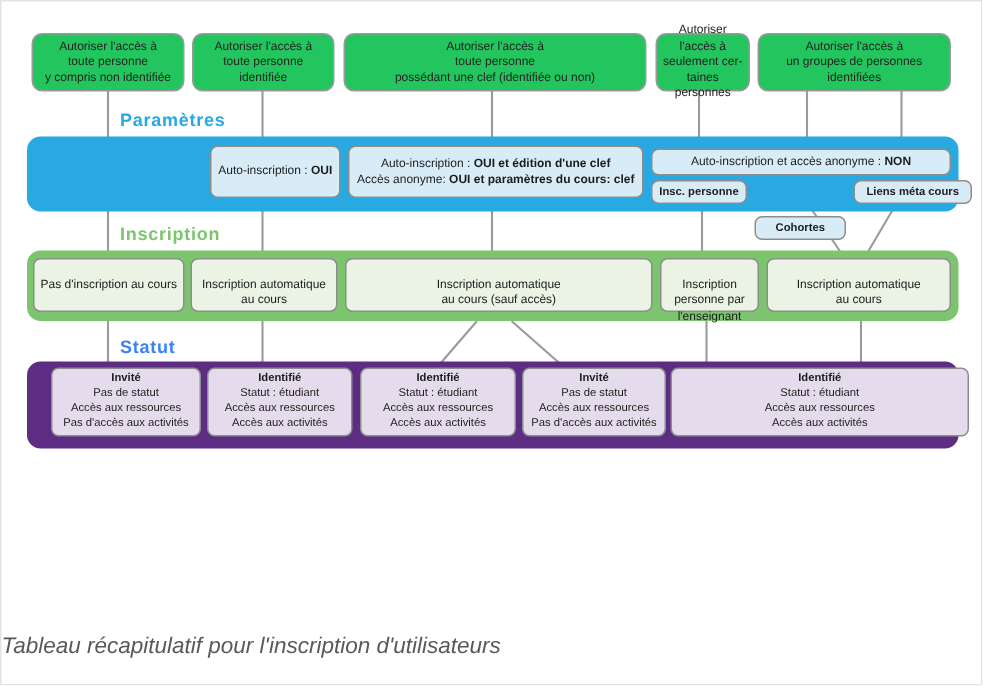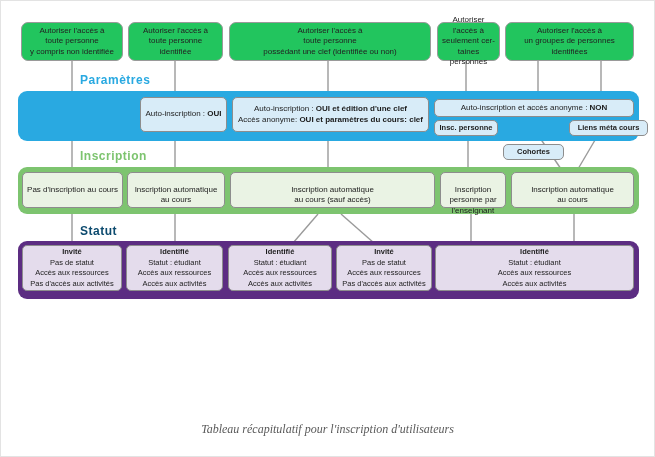--- a/index.html
+++ b/index.html
@@ -20,36 +20,36 @@
   .tb1{left:20px;top:21px;width:102px;height:39px;}
   .tb2{left:127px;top:21px;width:95px;height:39px;}
   .tb3{left:228px;top:21px;width:202px;height:39px;}
   .tb4{left:436px;top:21px;width:63px;height:39px;}
   .tb5{left:504px;top:21px;width:129px;height:39px;}
 
   
   .section-label{position:absolute;left:79px;z-index:2;font-weight:bold;font-size:12px;letter-spacing:.5px;}
   .lbl-param{top:72px;color:var(--blue,#29a9e1);}
   .lbl-inscr{top:148px;color:var(--green,#7dc46f);}
-  .lbl-statut{top:223px;color:#0c4a6e;}
+  .lbl-statut{top:223px;color:#3b82f6;}
 
   
   .band{position:absolute;left:17px;width:621px;z-index:2;border-radius:9px;}
   .band-blue{top:90px;height:50px;background:var(--blue,#29a9e1);}
   .band-green{top:166px;height:47px;background:var(--green,#7dc46f);}
   .band-purple{top:240px;height:58px;background:var(--purple,#5c2d82);}
 
   .ibox{
     position:absolute;border:1.4px solid #8d8d8d;border-radius:5px;box-sizing:border-box;
     display:flex;flex-direction:column;align-items:center;text-align:center;
     font-size:8px;line-height:1.3;color:#1c1c1c;padding:1px 2px;
   }
   .band-blue .ibox{background:var(--blue_box,#d8ecf8);justify-content:center;}
   .band-green .ibox{background:var(--green_box,#eaf3e4);justify-content:flex-start;padding-top:12px;}
-  .band-purple .ibox{background:var(--purple_box,#e4dcec);justify-content:space-between;font-size:7.5px;line-height:1.35;}
+  .band-purple .ibox{background:var(--purple_box,#e4dcec);justify-content:flex-start;font-size:7.5px;line-height:1.35;margin-left:12px;}
 
   
   .p1{left:5px;top:6px;width:112px;height:35px;}
   .p2{left:122px;top:6px;width:87px;height:35px;}
   .p3{left:214px;top:6px;width:197px;height:35px;}
   .phead{left:416px;top:8px;width:200px;height:18px;}
   .psub{top:29px;height:16px;font-size:7.5px;font-weight:bold;}
   .ps1{left:416px;width:64px;}
   .ps2{left:485px;width:61px;margin-top:24px;}
   .ps3{left:551px;width:79px;}
@@ -64,22 +64,22 @@
   
   .s1{left:4px;top:4px;width:100px;height:46px;}
   .s2{left:108px;top:4px;width:97px;height:46px;}
   .s3{left:210px;top:4px;width:104px;height:46px;}
   .s4{left:318px;top:4px;width:96px;height:46px;}
   .s5{left:417px;top:4px;width:199px;height:46px;}
   .stitle{font-weight:bold;}
 
   b{font-weight:bold;}
   .caption{
-    position:absolute;left:0;top:421px;width:100%;text-align:center;z-index:2;
-    font-style:italic;font-size:12px;color:#595959;font-family:Liberation Serif, serif;
+    position:absolute;left:0;top:421px;width:100%;z-index:2;
+    font-style:italic;font-size:15px;color:#595959;
   }
 </style>
 </head>
 <body>
 
 <div class="page">
 
   <svg class="connectors" width="655" height="457" viewBox="0 0 655 457">
 
     <line x1="71" y1="58" x2="71" y2="92"></line>

